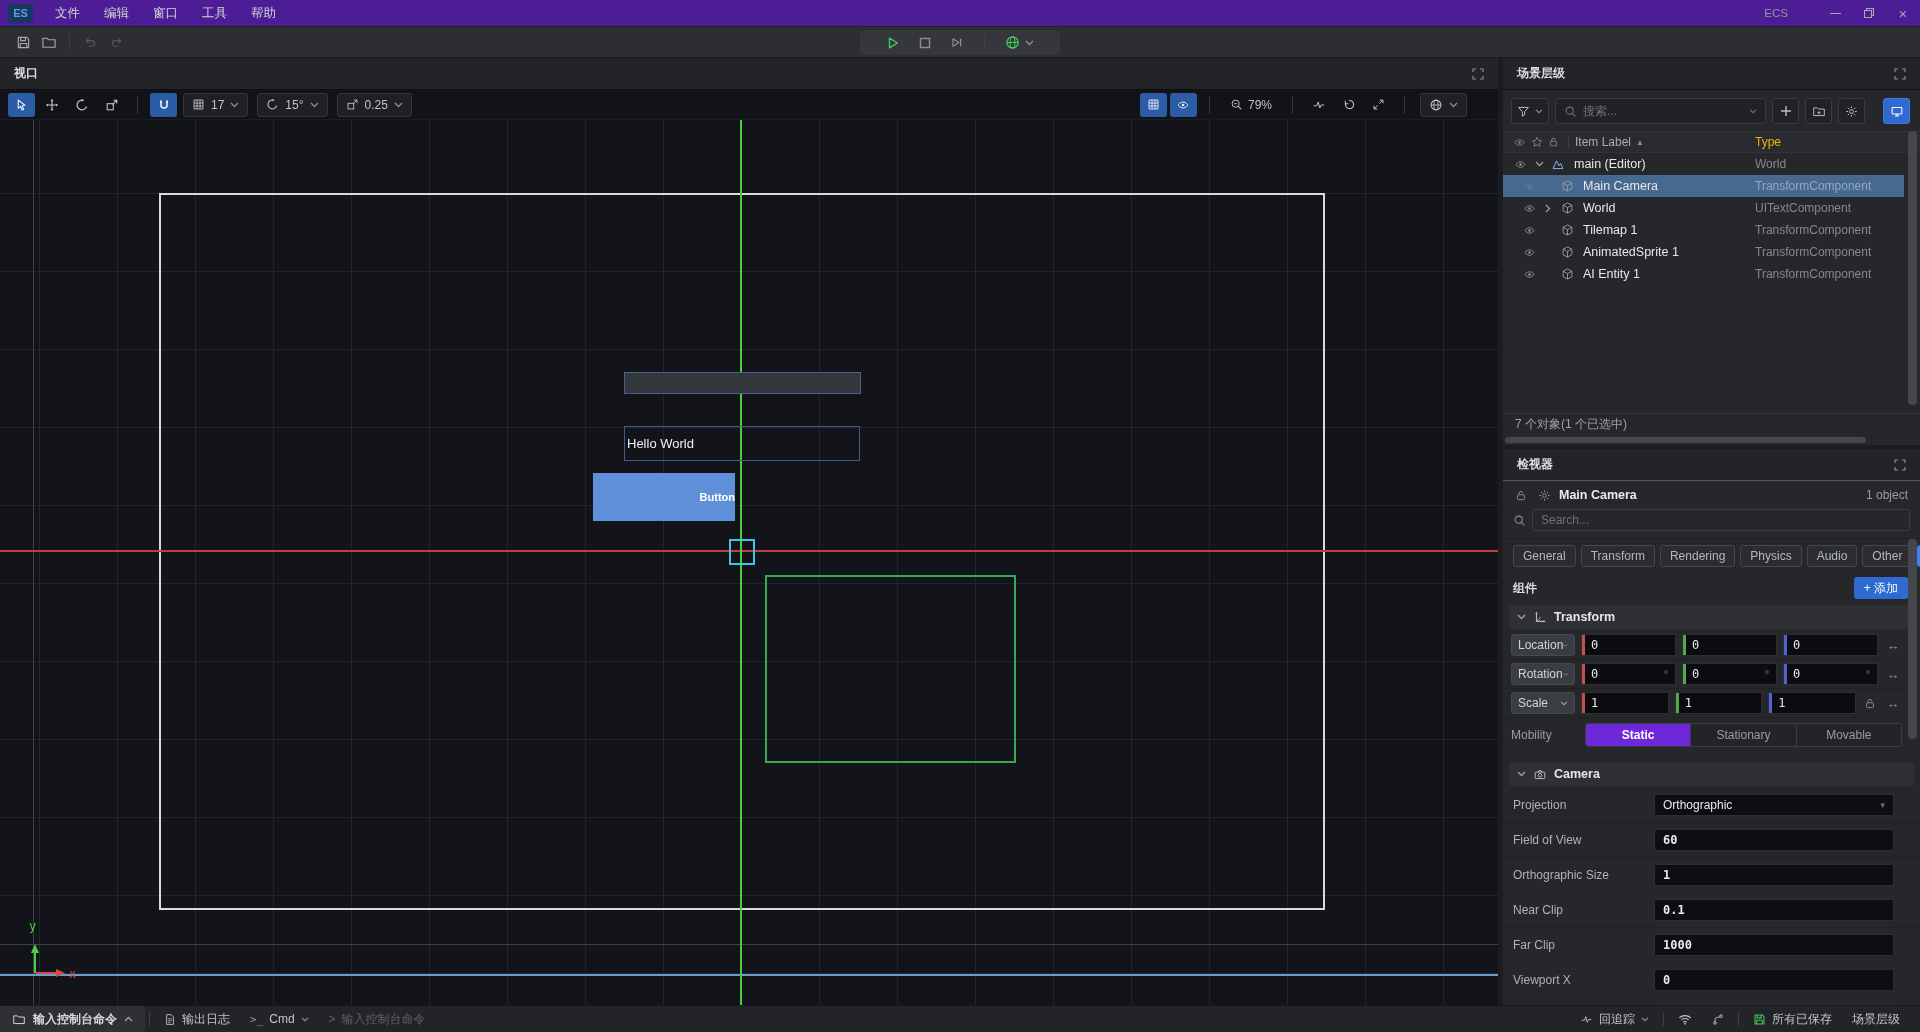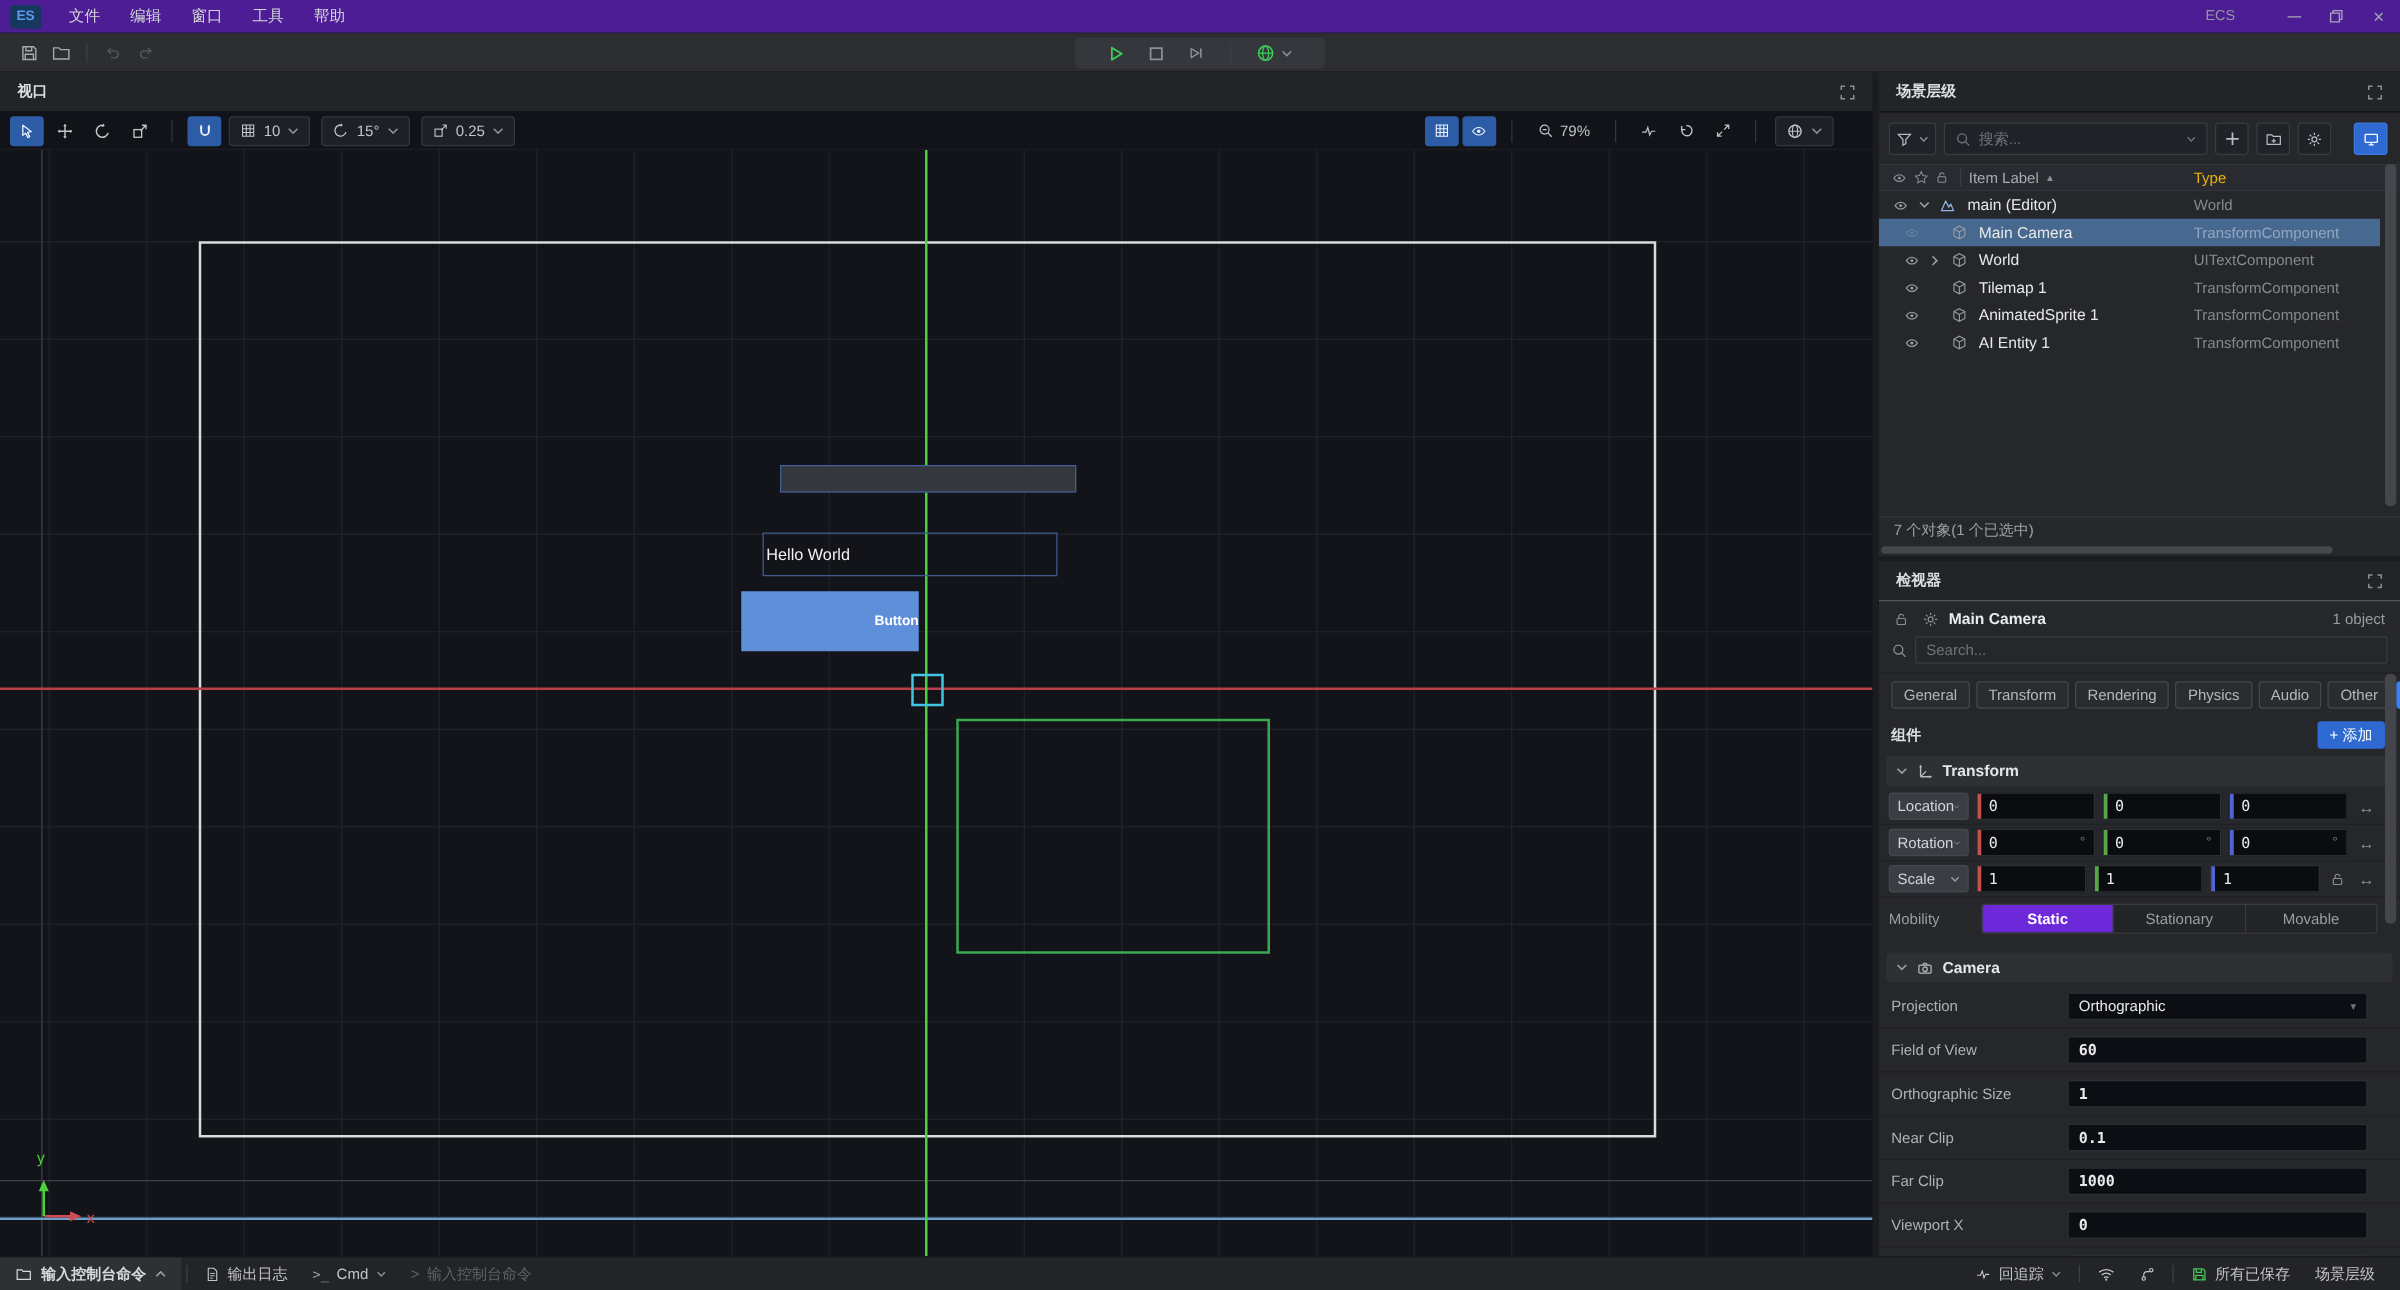--- a/index.html
+++ b/index.html
@@ -40,21 +40,21 @@
 background-image:linear-gradient(to right,#23252d 1px,transparent 1px),linear-gradient(to bottom,#23252d 1px,transparent 1px);
 background-size:78px 78px;background-position:39px -5px}
 .abs{position:absolute}
 .white-rect{left:159px;top:73px;width:1166px;height:717px;border:2px solid #d9dadd}
 .gray-vline{left:33px;top:0;bottom:0;width:1px;background:#3e414a}
 .gray-hline{top:824px;left:0;right:0;height:1px;background:#3e414a}
 .green-line{left:740px;top:0;bottom:0;width:2px;background:#4bd13c}
 .red-line{top:430px;left:0;right:0;height:2px;background:#bb3f4b}
 .blue-line{top:854px;left:0;right:0;height:2px;background:#6f9dc9}
 .gray-bar{left:624px;top:252px;width:237px;height:22px;background:#34373c;border:1px solid #41619b}
-.hello-box{left:610px;top:306px;width:236px;height:35px;border:1px solid #3f5d8c;display:flex;align-items:center;padding-left:2px;color:#f2f2f2;font-size:13px}
+.hello-box{left:624px;top:306px;width:236px;height:35px;border:1px solid #3f5d8c;display:flex;align-items:center;padding-left:2px;color:#f2f2f2;font-size:13px}
 .ui-button{left:593px;top:353px;width:142px;height:48px;background:#5f8fd9;display:flex;align-items:center;justify-content:flex-end;color:#fff;font-size:11px;font-weight:bold}
 .cyan-sq{left:729px;top:419px;width:26px;height:26px;border:2px solid #42c4e3}
 .green-rect{left:765px;top:455px;width:251px;height:188px;border:2px solid #3aa853}
 .gizmo{left:0;top:770px}
 
 .right-col{width:417px;display:flex;flex-direction:column;background:#1b1c1f}
 .hier{height:387px;background:#26272b;display:flex;flex-direction:column}
 .hier-toolbar{display:flex;align-items:center;gap:6px;padding:8px 10px 7px 8px;flex:none}
 .ibtn{height:26px;min-width:27px;background:#202227;border:1px solid #393b42;border-radius:3px;display:flex;align-items:center;justify-content:center;color:#b9bcc1;padding:0 5px;gap:5px}
 .searchbox{flex:1;height:26px;background:#202227;border:1px solid #393b42;border-radius:3px;display:flex;align-items:center;padding:0 8px;gap:6px;color:#6f7278}
@@ -249,21 +249,21 @@
       <div class="toolbtn active">
         <svg width="14" height="14" viewBox="0 0 16 16">
             <path d="M4.5 2.5V8a3.5 3.5 0 0 0 7 0V2.5" fill="none" stroke="currentColor" stroke-width="1.7"></path>
             <path d="M3.5 5h2 M10.5 5h2" stroke="currentColor" stroke-width="1.2"></path>
           </svg>
       </div>
       <div class="dd">
         <svg width="13" height="13" viewBox="0 0 16 16">
             <path d="M2.5 2.5h11v11h-11z M2.5 6.2h11 M2.5 9.9h11 M6.2 2.5v11 M9.9 2.5v11" fill="none" stroke="currentColor" stroke-width="1.1"></path>
           </svg>
-        <span>10</span>
+        <span>17</span>
         <svg width="9" height="6" viewBox="0 0 9 6">
             <polyline points="1,1 4.5,4.5 8,1" fill="none" stroke="#8b8e94" stroke-width="1.3"></polyline>
           </svg>
       </div>
       <div class="dd">
         <svg width="13" height="13" viewBox="0 0 16 16">
             <path d="M13.2 9.5A5.5 5.5 0 1 1 9.5 2.7" fill="none" stroke="currentColor" stroke-width="1.3"></path>
             <path d="M9.2 0.8 9.8 3.4 7.2 4z" fill="currentColor"></path>
           </svg>
         <span>15°</span>

